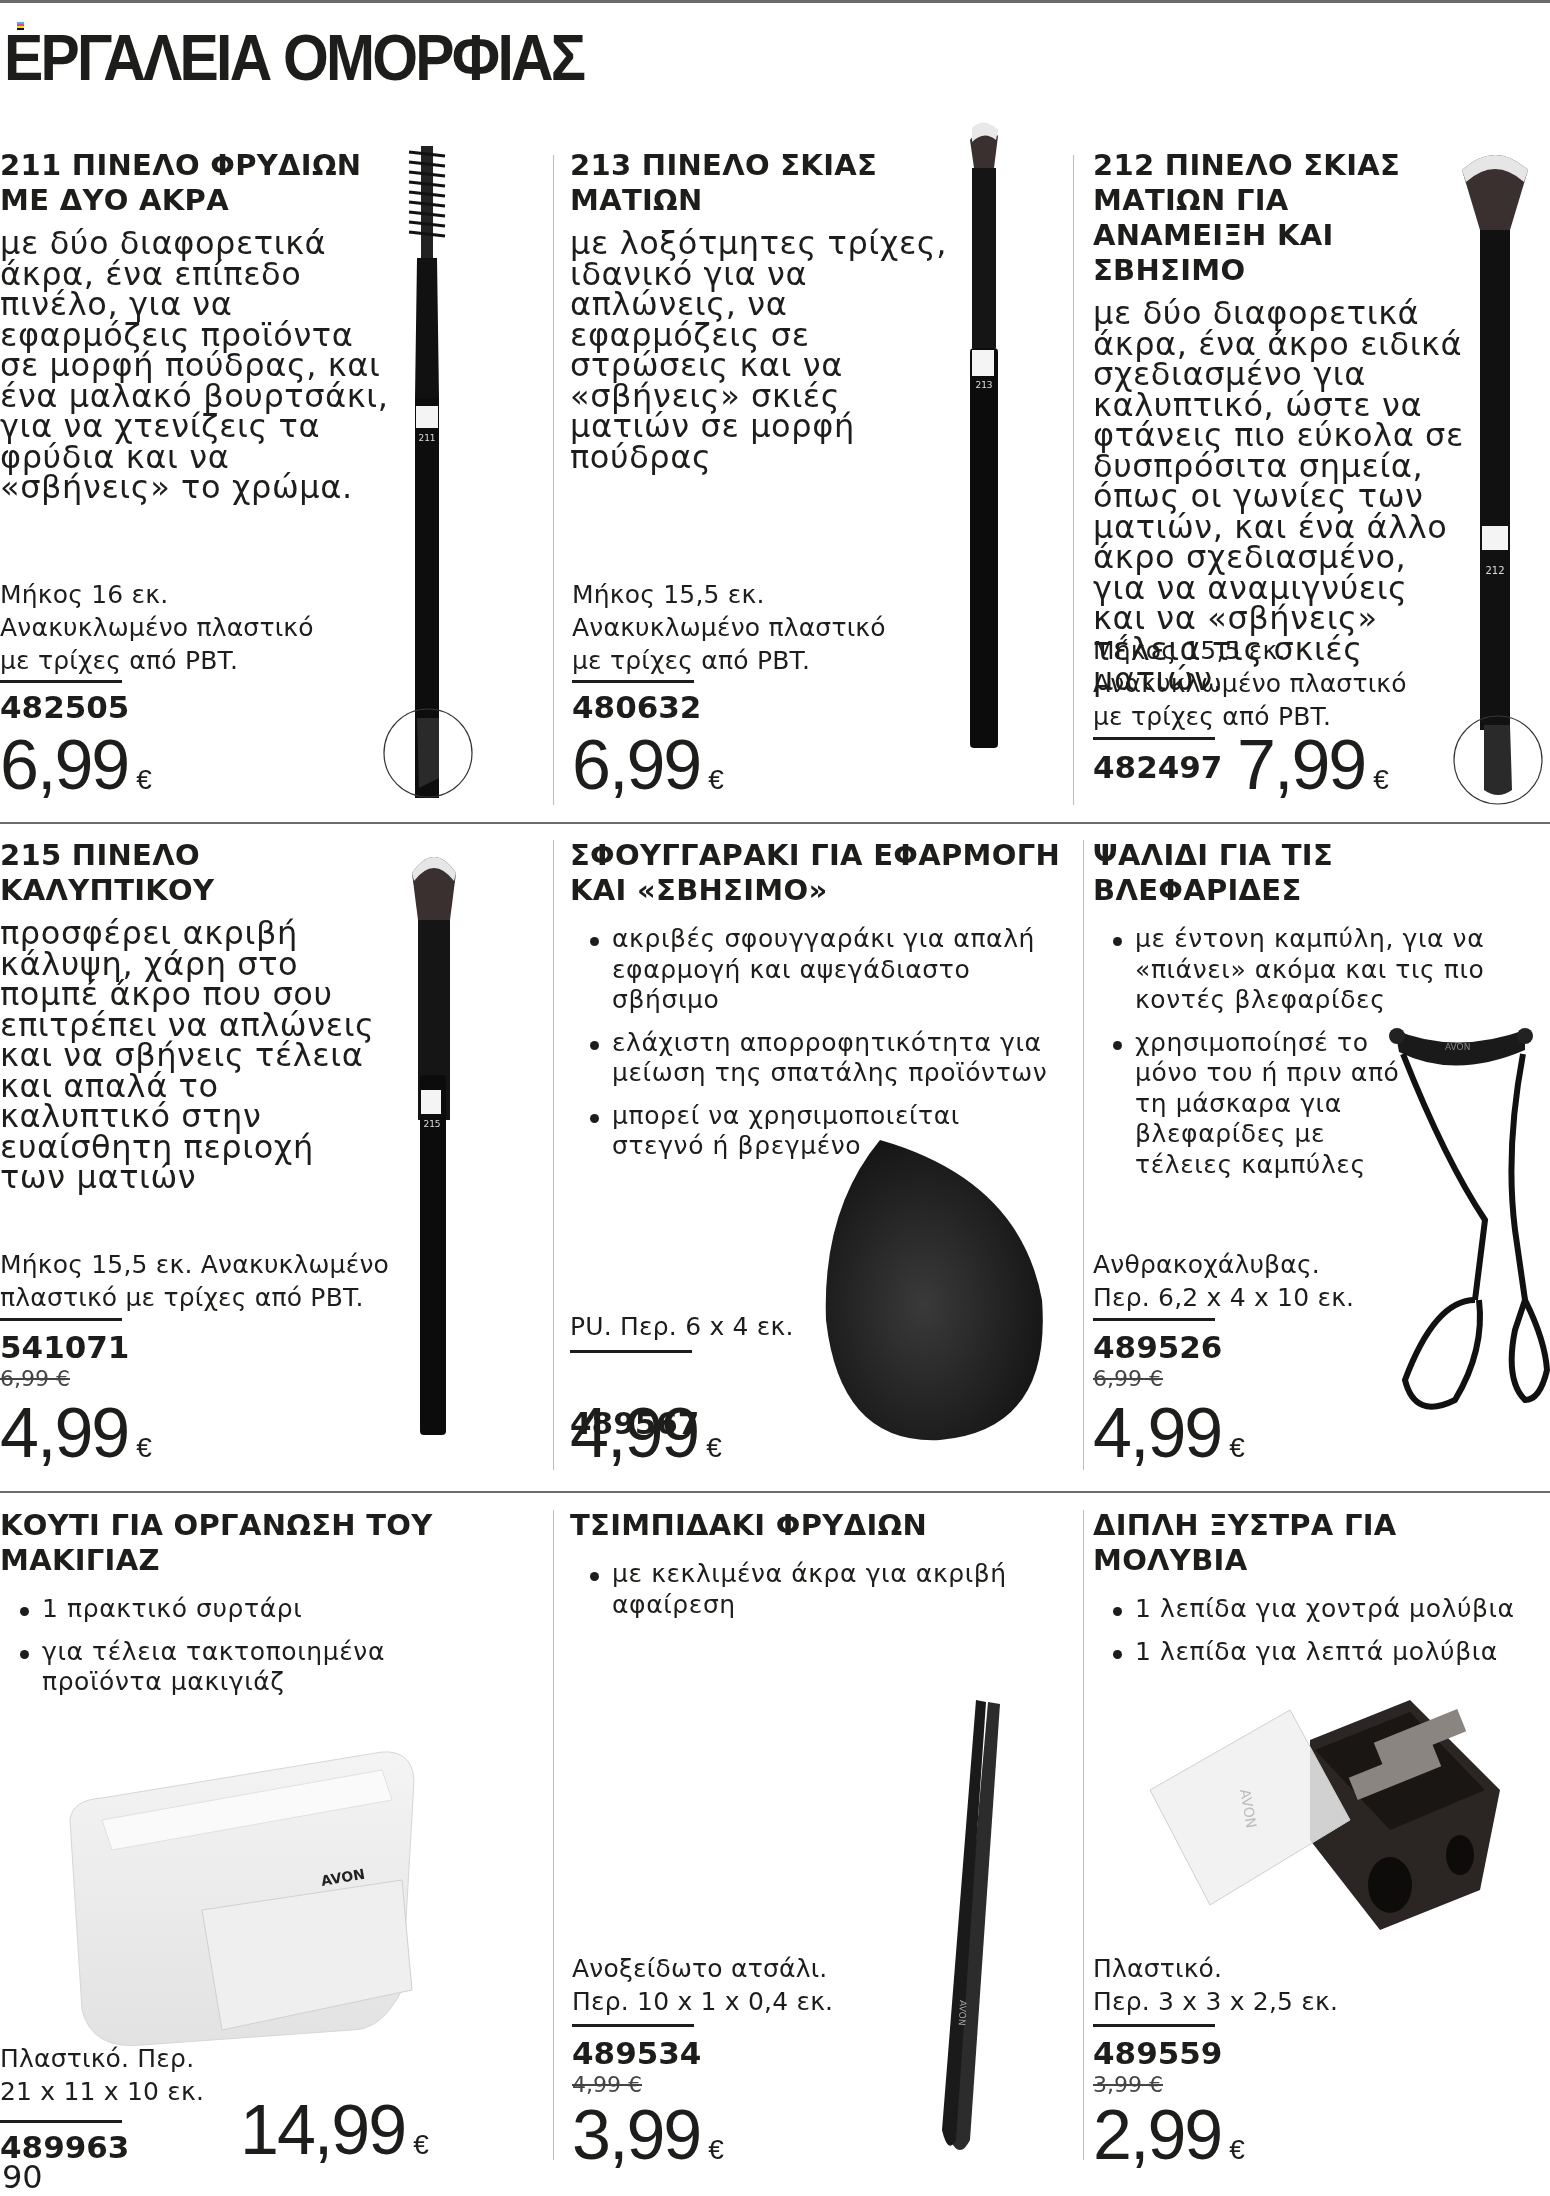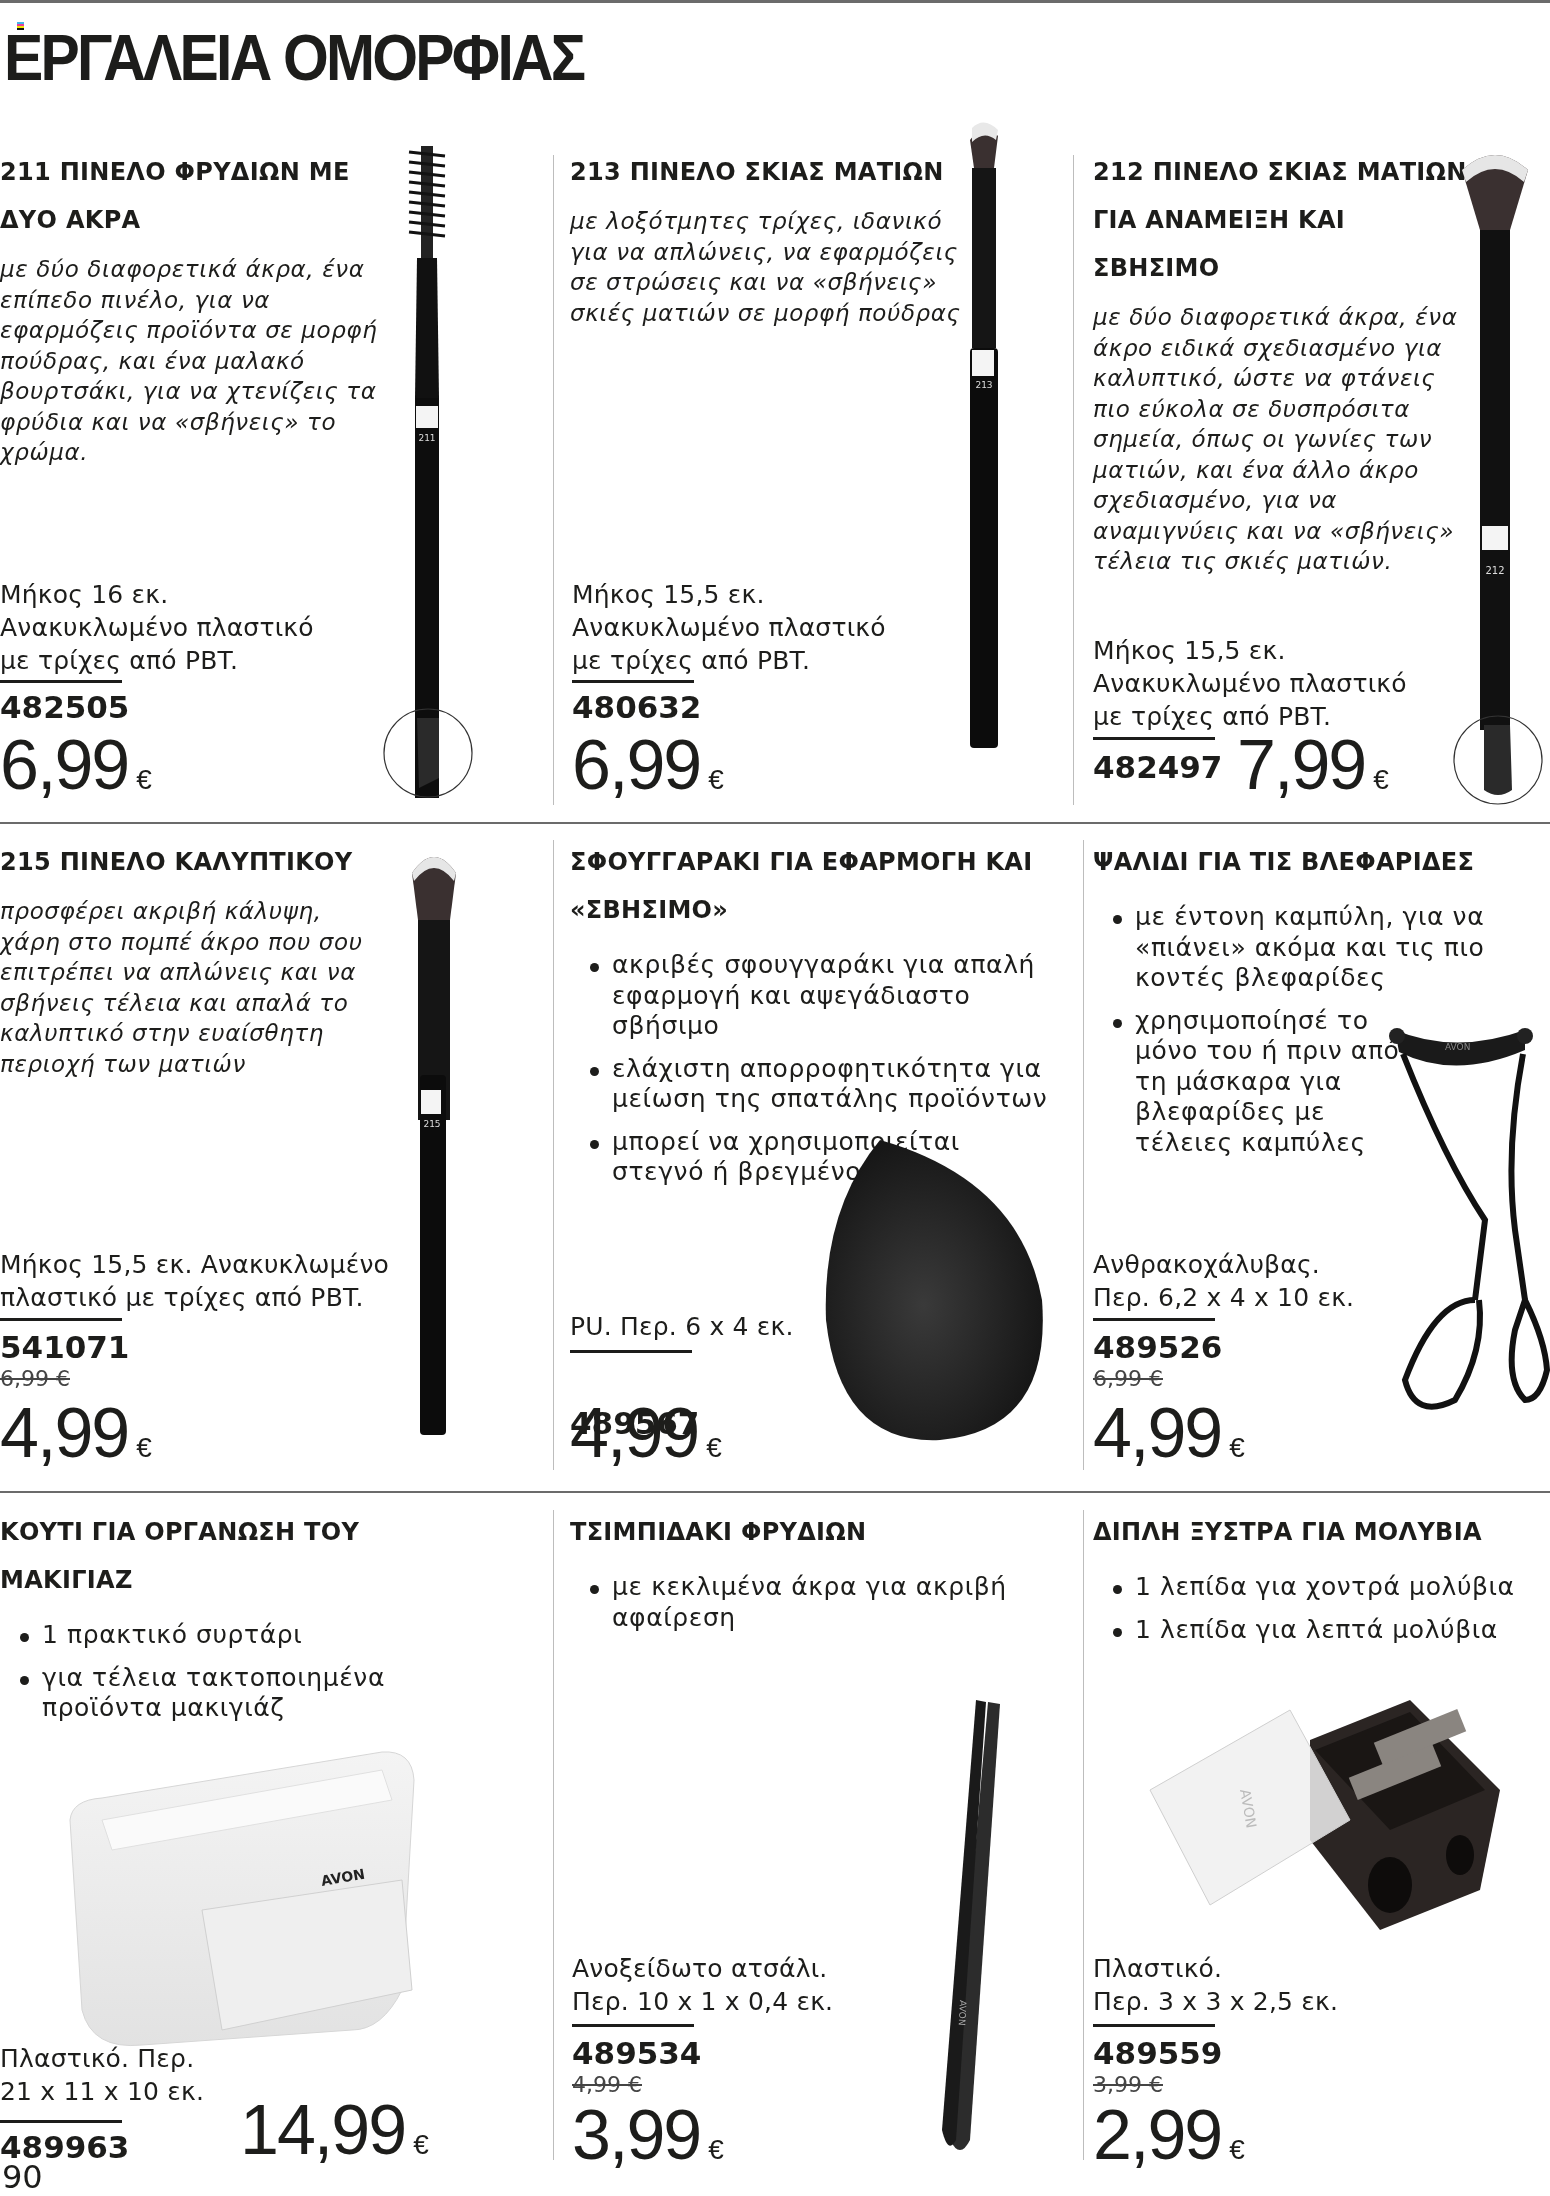--- a/index.html
+++ b/index.html
@@ -4,22 +4,22 @@
 <style>
   html,body{margin:0;padding:0;background:#fff;}
   body{width:1550px;height:2196px;position:relative;overflow:hidden;font-family:"DejaVu Sans","Liberation Sans",sans-serif;color:#1d1d1b;}
   .topline{position:absolute;left:0;top:0;width:1550px;height:3px;background:#6b6b6b;}
   .cmyk{position:absolute;left:17px;top:22px;width:7px;}
   .cmyk i{display:block;height:2px;}
   .title{position:absolute;left:4px;top:26px;font-family:"Liberation Sans",sans-serif;font-weight:bold;font-size:64px;letter-spacing:-3px;transform:scaleX(0.92);transform-origin:left top;line-height:1;}
   .hline{position:absolute;left:0;width:1550px;height:2px;background:#6b6b6b;}
   .vline{position:absolute;width:1px;background:#bdbdbd;}
   .cell{position:absolute;}
-  .ptitle{font-weight:bold;font-size:24px;line-height:48px;letter-spacing:0.3px;margin:0 0 10px 0;}
-  .desc{font-size:23px;line-height:30.5px;letter-spacing:0.6px;margin:0;font-style:italic;}
+  .ptitle{font-weight:bold;font-size:29px;line-height:35px;letter-spacing:0.3px;margin:0 0 10px 0;}
+  .desc{font-size:32px;line-height:30.5px;letter-spacing:0.6px;margin:0;}
   ul.bul{list-style:none;margin:16px;padding:0;}
   ul.bul li{position:relative;padding-left:26px;font-size:25px;line-height:30.5px;letter-spacing:0.6px;margin-bottom:12px;}
   ul.bul li:before{content:"";position:absolute;left:4px;top:13px;width:9px;height:9px;border-radius:50%;background:#1d1d1b;}
   .spec{position:absolute;font-size:25px;line-height:33px;letter-spacing:0.2px;}
   .rule{position:absolute;height:3px;width:122px;background:#1d1d1b;}
   .code{position:absolute;font-weight:bold;font-size:31px;line-height:34px;}
   .old{position:absolute;font-size:22px;text-decoration:line-through;color:#444;}
   .price{position:absolute;font-size:70px;line-height:70px;letter-spacing:-2px;font-family:"Liberation Sans",sans-serif;}
   .price .cur{font-size:28px;letter-spacing:0;margin-left:8px;}
   .pagenum{position:absolute;left:2px;top:2162px;font-size:32px;line-height:30px;}

